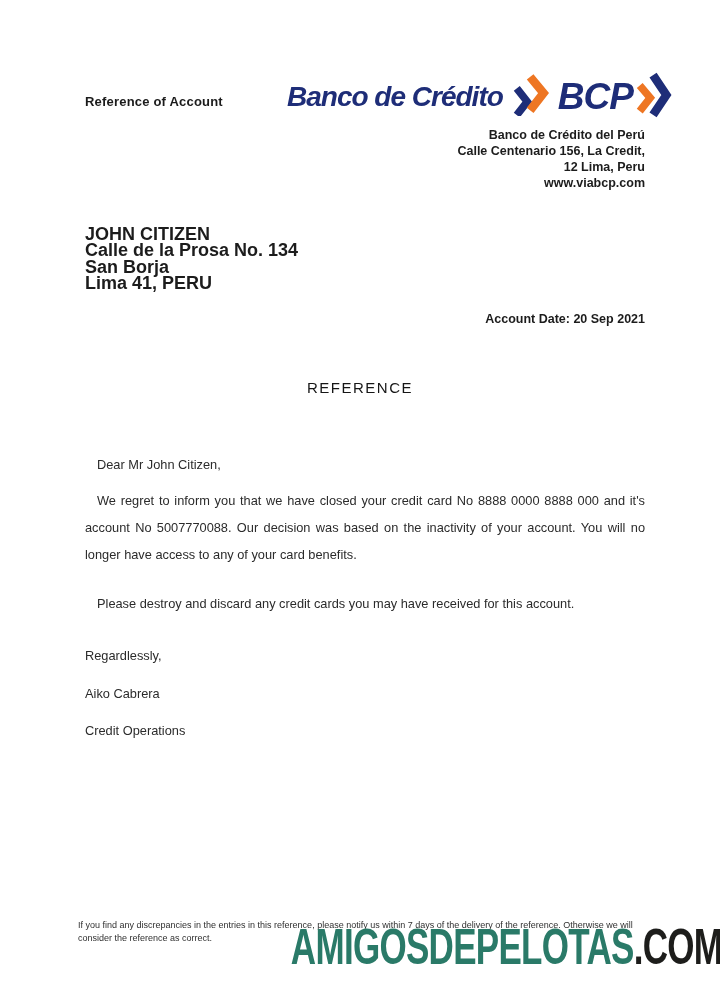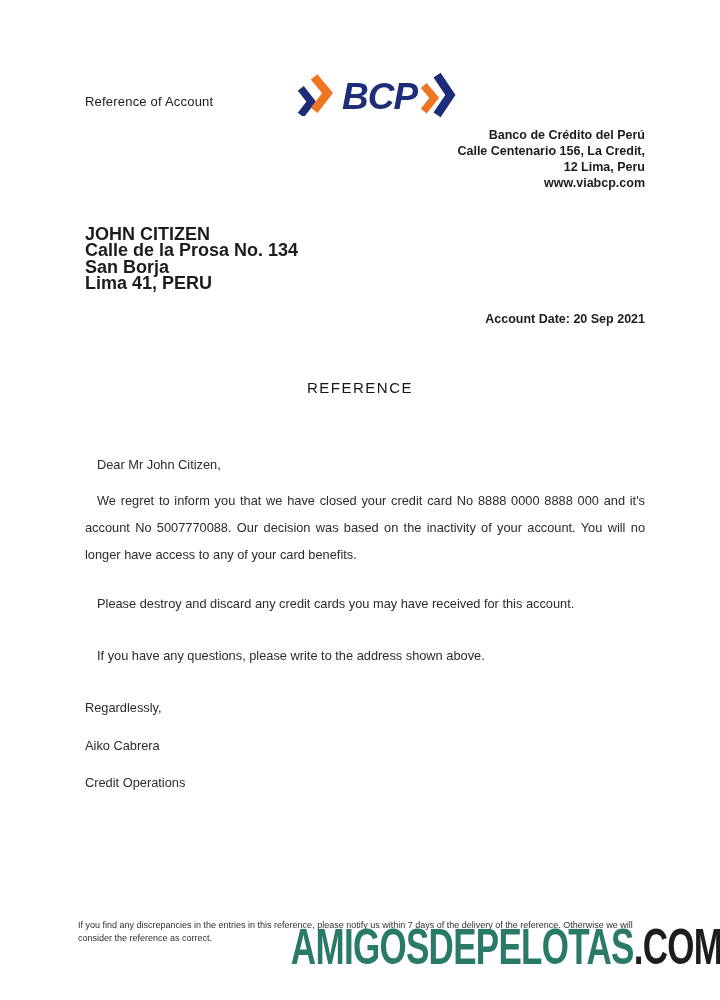--- a/index.html
+++ b/index.html
@@ -3,21 +3,21 @@
 <meta charset="utf-8">
 <style>
   html,body{margin:0;padding:0;background:#ffffff;}
   .page{
     position:relative;width:720px;height:1000px;background:#ffffff;
     font-family:"Liberation Sans",sans-serif;color:#2d2d2d;overflow:hidden;
   }
   
   .doc-title{
     position:absolute;left:85px;top:94px;
-    font-size:13px;font-weight:normal;color:#1b1b1b;letter-spacing:.2px;text-align:right;
+    font-size:13px;font-weight:bold;color:#1b1b1b;letter-spacing:.2px;text-align:right;
   }
   .logo{
     position:absolute;left:287px;top:72px;
     display:flex;align-items:center;white-space:nowrap;
   }
   .logo-wordmark{
     font-size:28px;font-weight:bold;font-style:italic;
     color:#1e2d78;letter-spacing:-1px;
   }
   .logo-mark{display:inline-block;margin:0 2px 0 8px;}
@@ -74,20 +74,21 @@
   .watermark-suffix{color:#1d1d1b;}
 </style>
 </head>
 <body>
 
 <div class="page">
 
   <div class="doc-title">Reference of Account</div>
 
   <div class="logo">
+    <span class="logo-wordmark">Banco de Crédito</span>
     <span class="logo-mark">
       <svg width="44" height="42" viewBox="0 0 46 44">
         <path d="M6 15 L17 29 L6 43" fill="none" stroke-width="8" stroke-linecap="butt" stroke="#1e2d78"></path>
         <path d="M20 3 L34 20 L20 38" fill="none" stroke-width="9" stroke-linecap="butt" stroke="#ee7623"></path>
       </svg>
     </span>
     <span class="logo-acronym">BCP</span>
     <span class="logo-mark-after">
       <svg width="38" height="46" viewBox="0 0 40 48">
         <path d="M5 14 L16 27 L5 41" fill="none" stroke-width="8" stroke-linecap="butt" stroke="#ee7623"></path>
@@ -111,21 +112,20 @@
   </div>
 
   <div class="account-date">Account Date: 20 Sep 2021</div>
 
   <div class="reference-heading">REFERENCE</div>
 
   <div class="letter-body">
     <p class="salutation">Dear Mr John Citizen,</p>
     <p class="para-main">We regret to inform you that we have closed your credit card No 8888 0000 8888 000 and it's account No 5007770088. Our decision was based on the inactivity of your account. You will no longer have access to any of your card benefits.</p>
     <p class="para-short">Please destroy and discard any credit cards you may have received for this account.</p>
-    <p class="para-short">If you have any questions, please write to the address shown above.</p>
     <p class="closing">Regardlessly,</p>
     <p class="signer-name">Aiko Cabrera</p>
     <p class="signer-title">Credit Operations</p>
   </div>
 
   <div class="footer-disclaimer">If you find any discrepancies in the entries in this reference, please notify us within 7 days of the delivery of the reference. Otherwise we will consider the reference as correct.</div>
 
   <div class="watermark">
     <span class="watermark-primary">AMIGOSDEPELOTAS</span><span class="watermark-suffix">.COM</span>
   </div>

